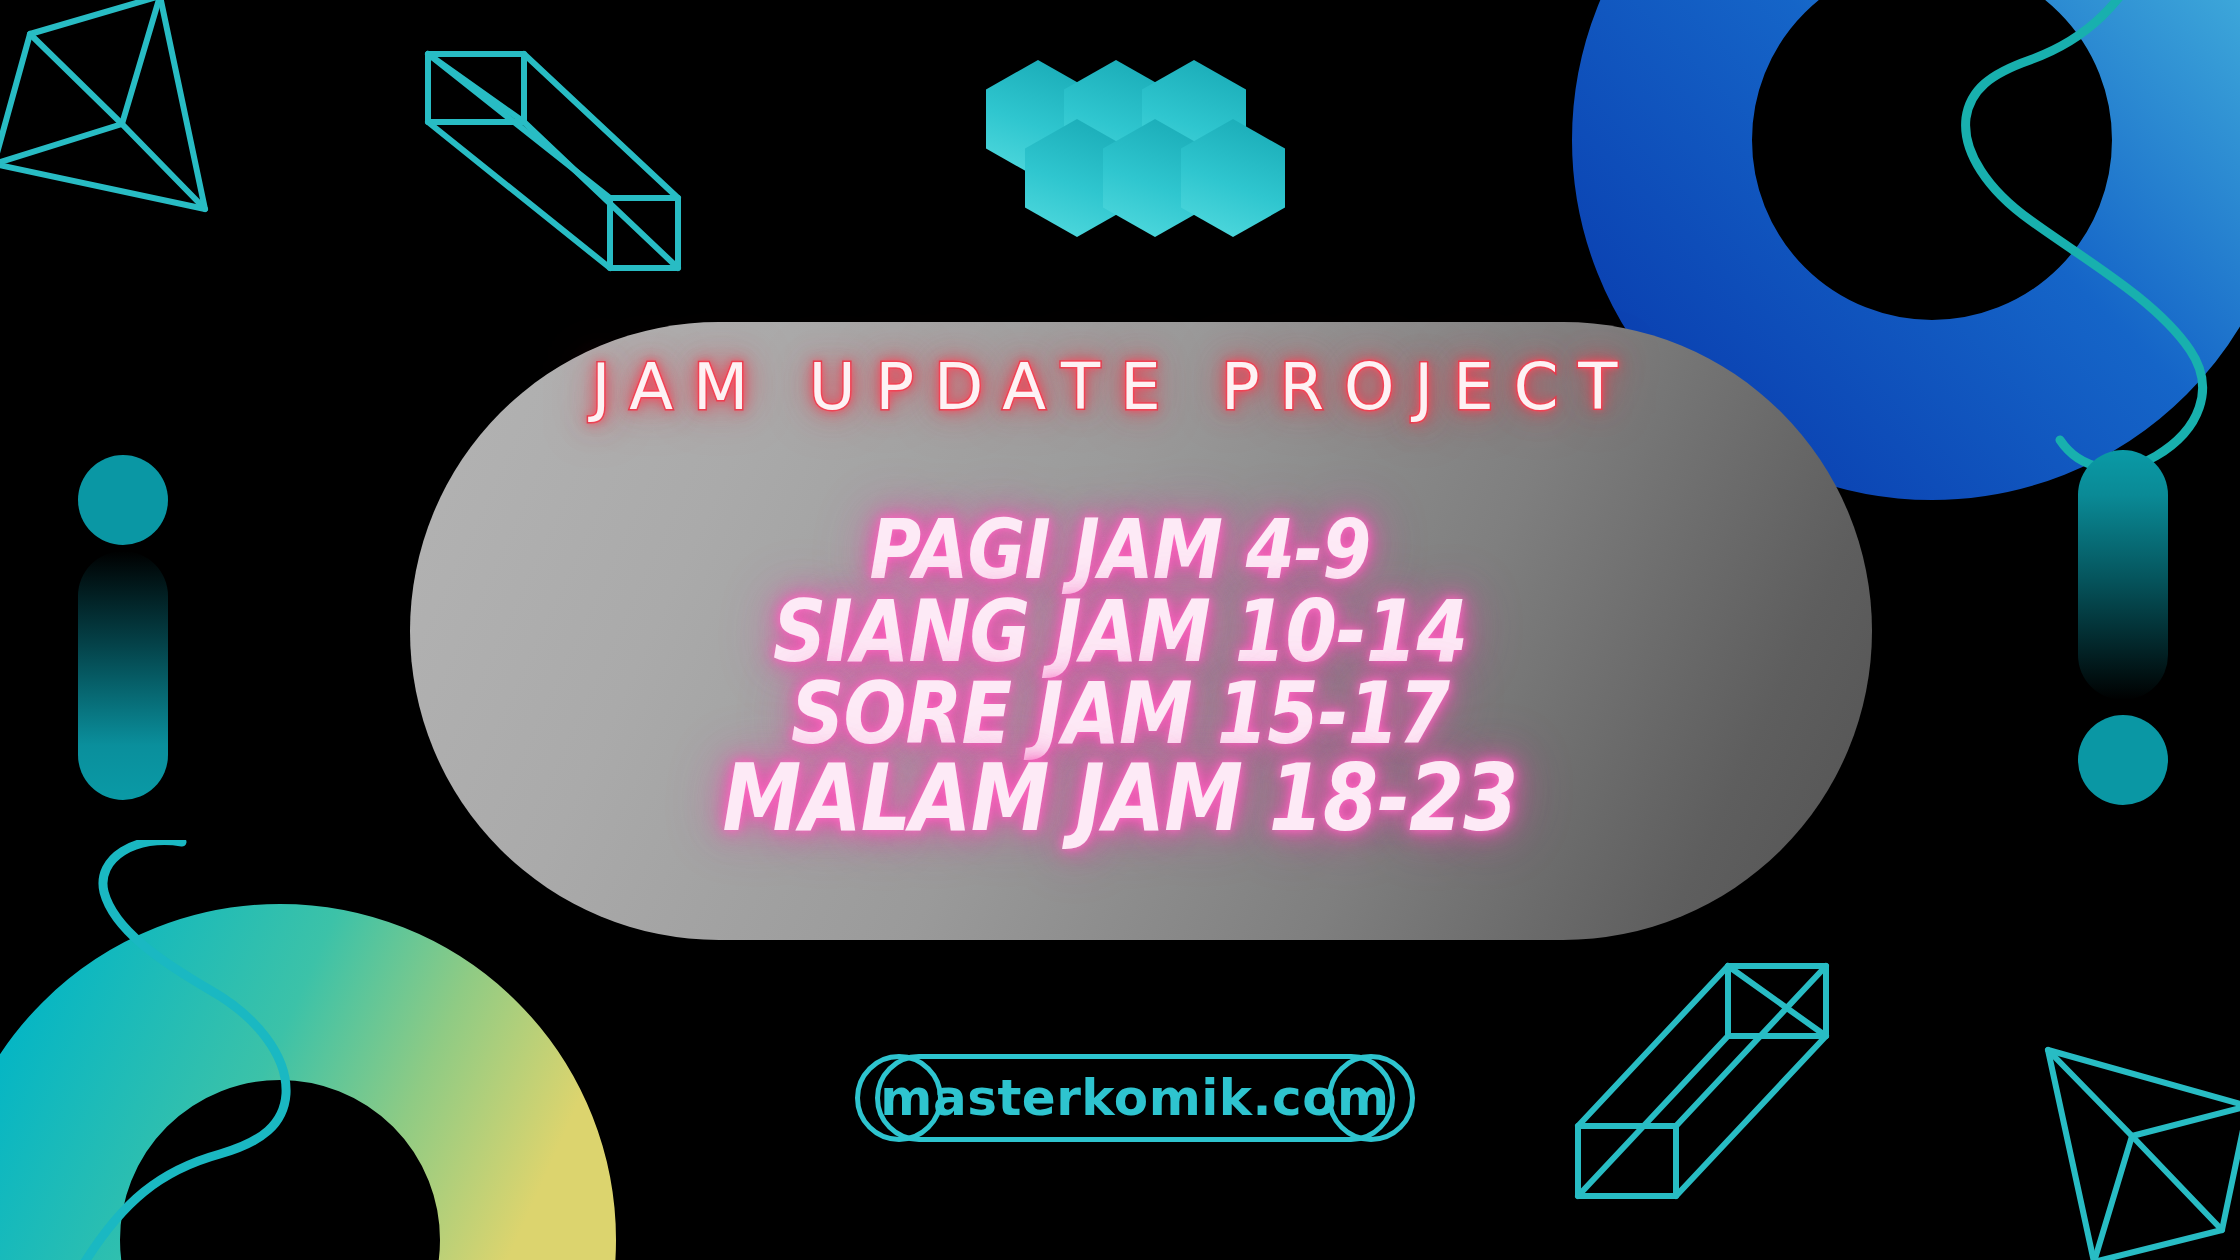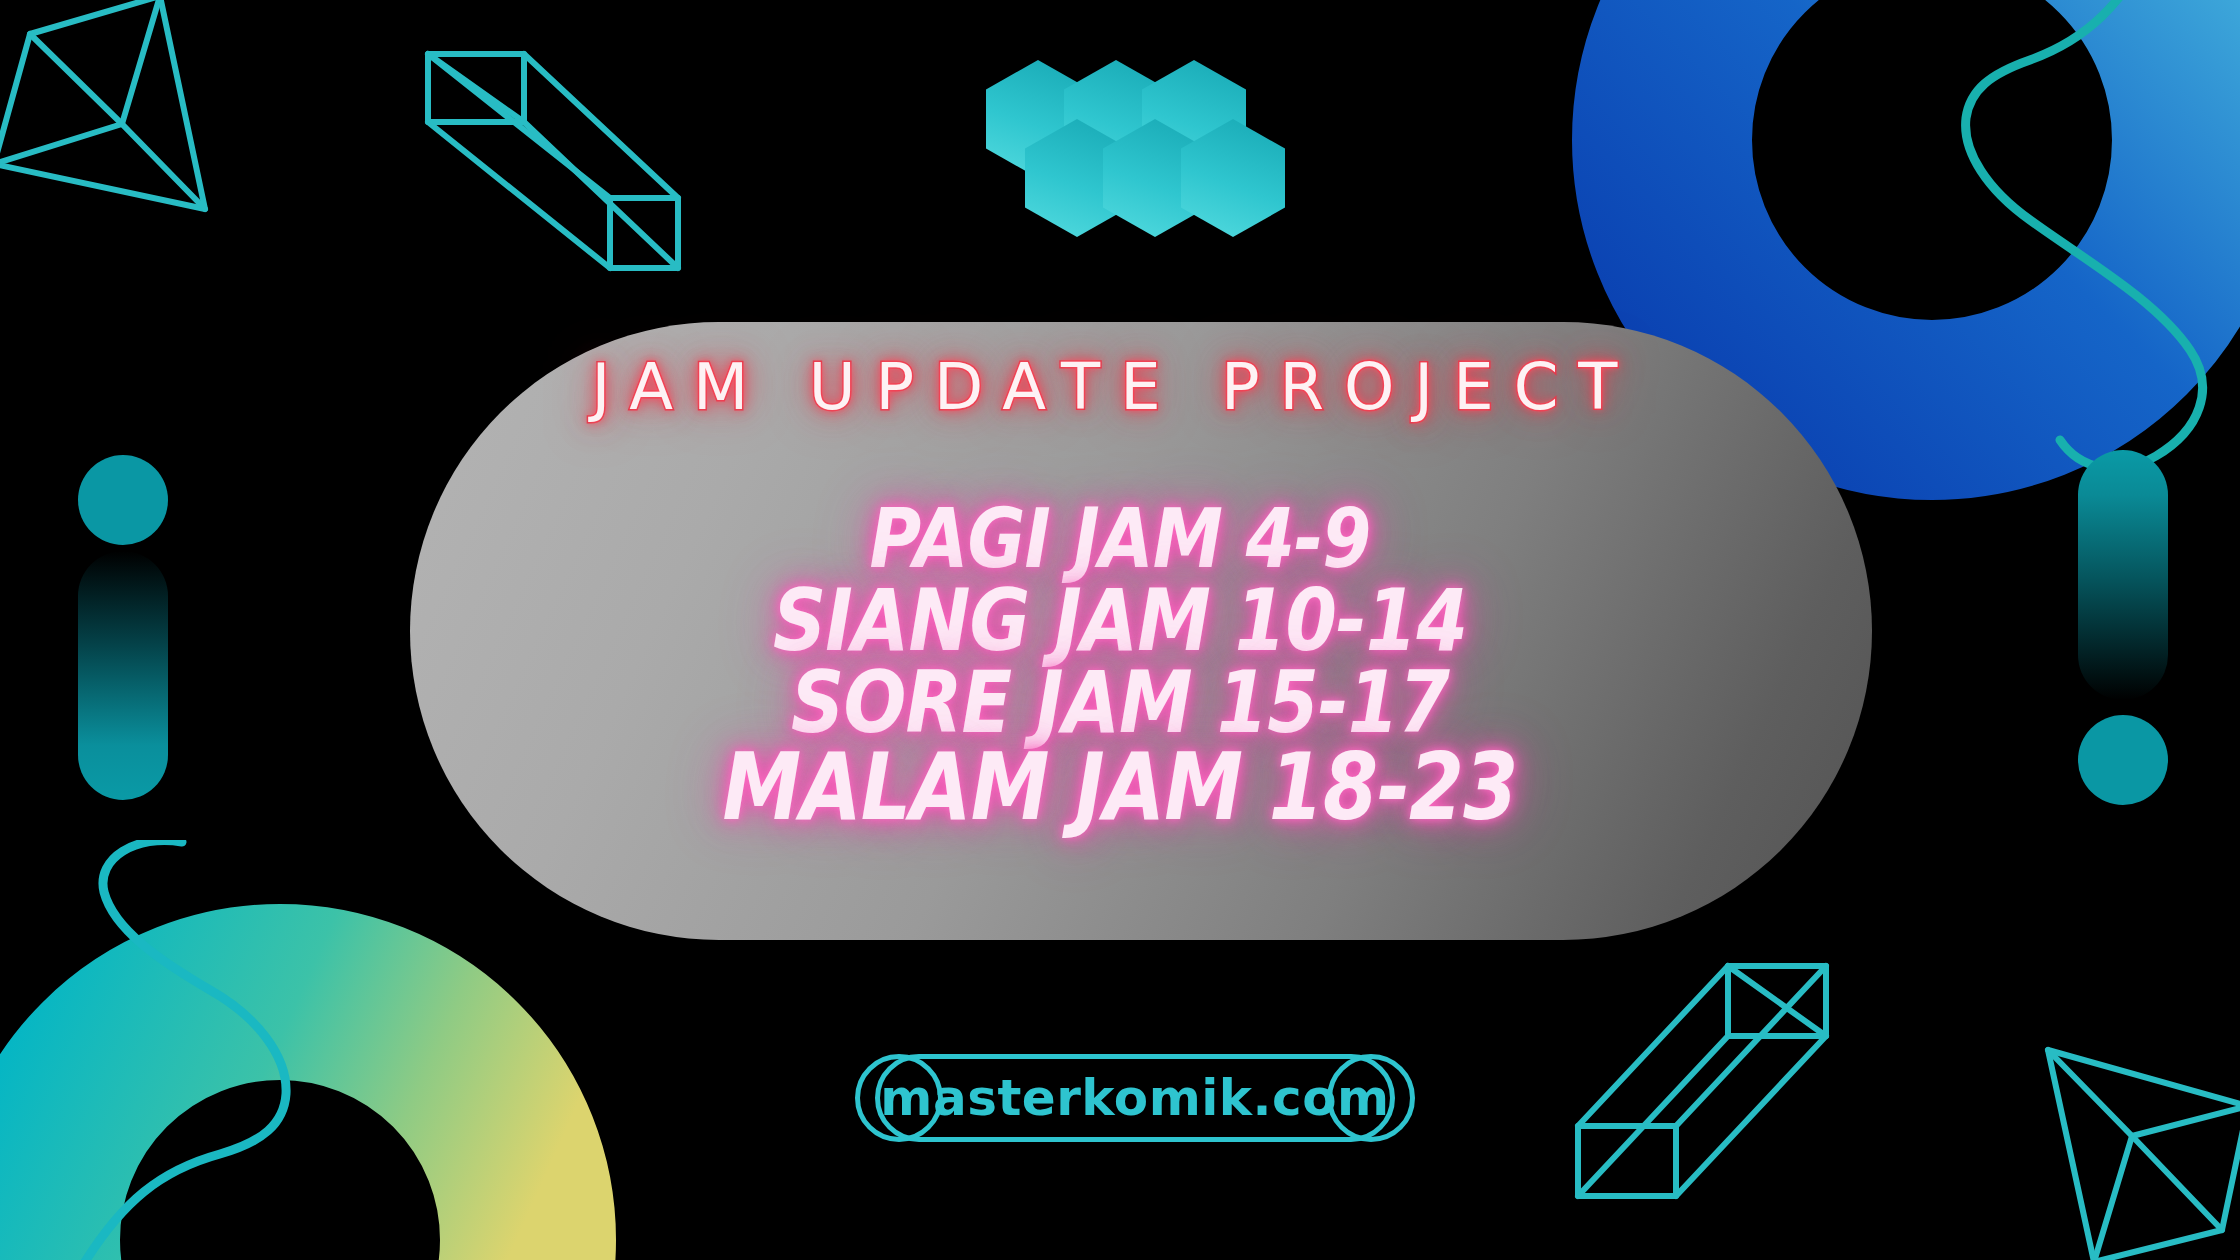--- a/index.html
+++ b/index.html
@@ -27,21 +27,21 @@
     text-shadow:
       0 0 6px #ff5566,
       0 0 14px #f0384c,
       0 0 28px rgba(240,56,76,.85),
       0 0 46px rgba(240,56,76,.55);
     white-space:nowrap;
   }
 
   
   #schedule{
-    position:absolute;left:0;top:500px;width:2240px;text-align:center;
+    position:absolute;left:0;top:511px;width:2240px;text-align:center;
   }
   #schedule .line{
     font-family:"DejaVu Sans",sans-serif;
     font-weight:700;font-style:italic;
     color:#fdeaf6;
     line-height:.96;
     letter-spacing:-1px;
     transform:scaleX(.86);
     text-shadow:
       0 0 10px #ff6ec4,

